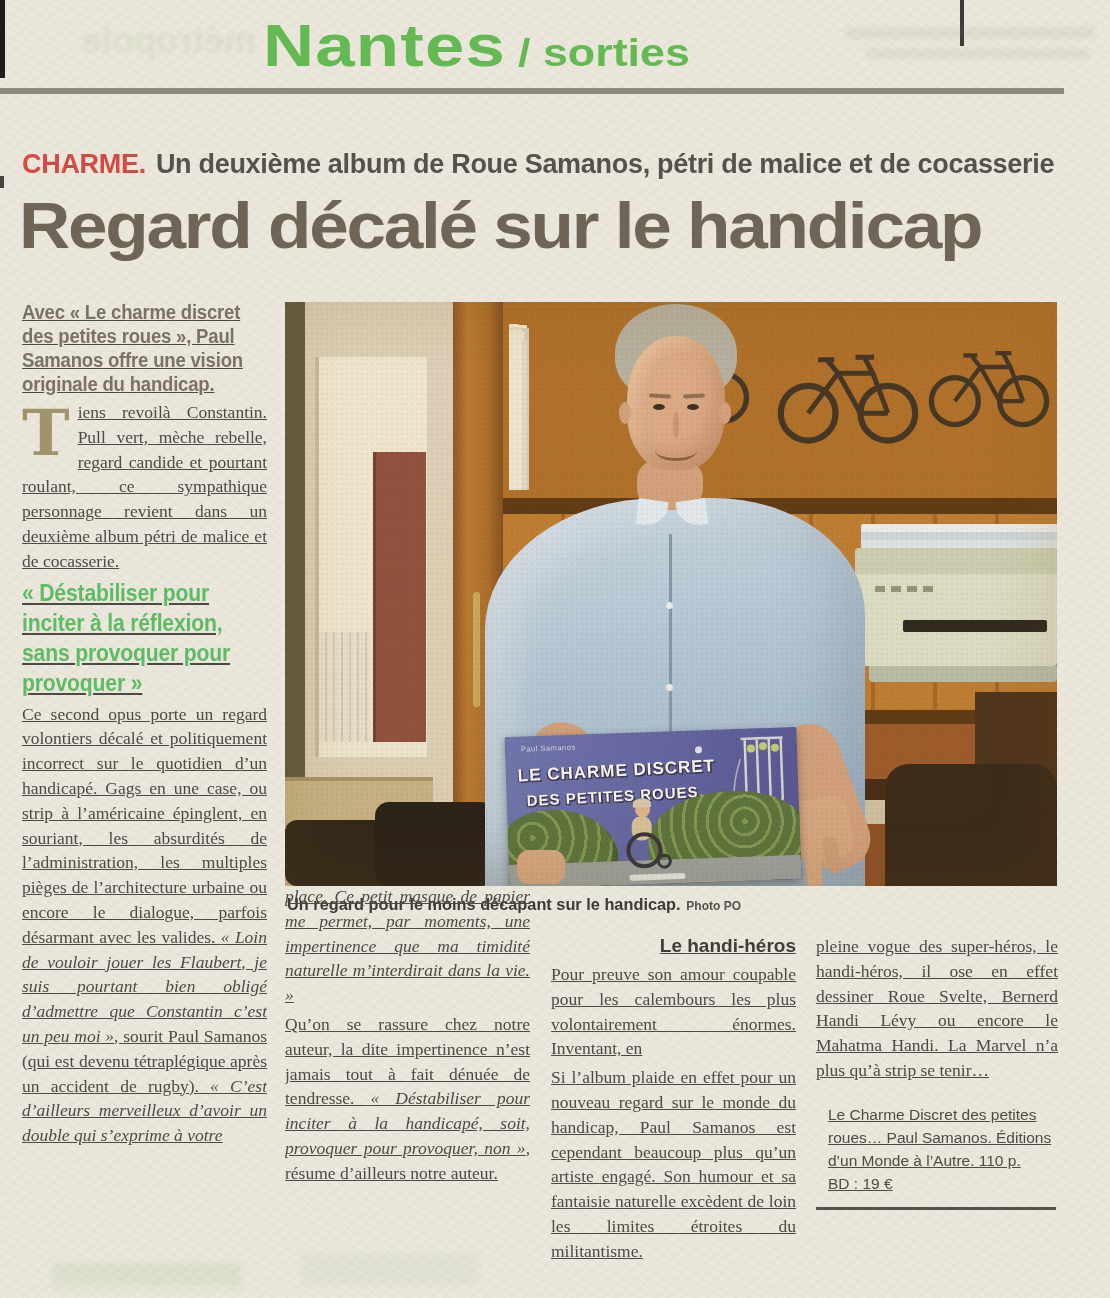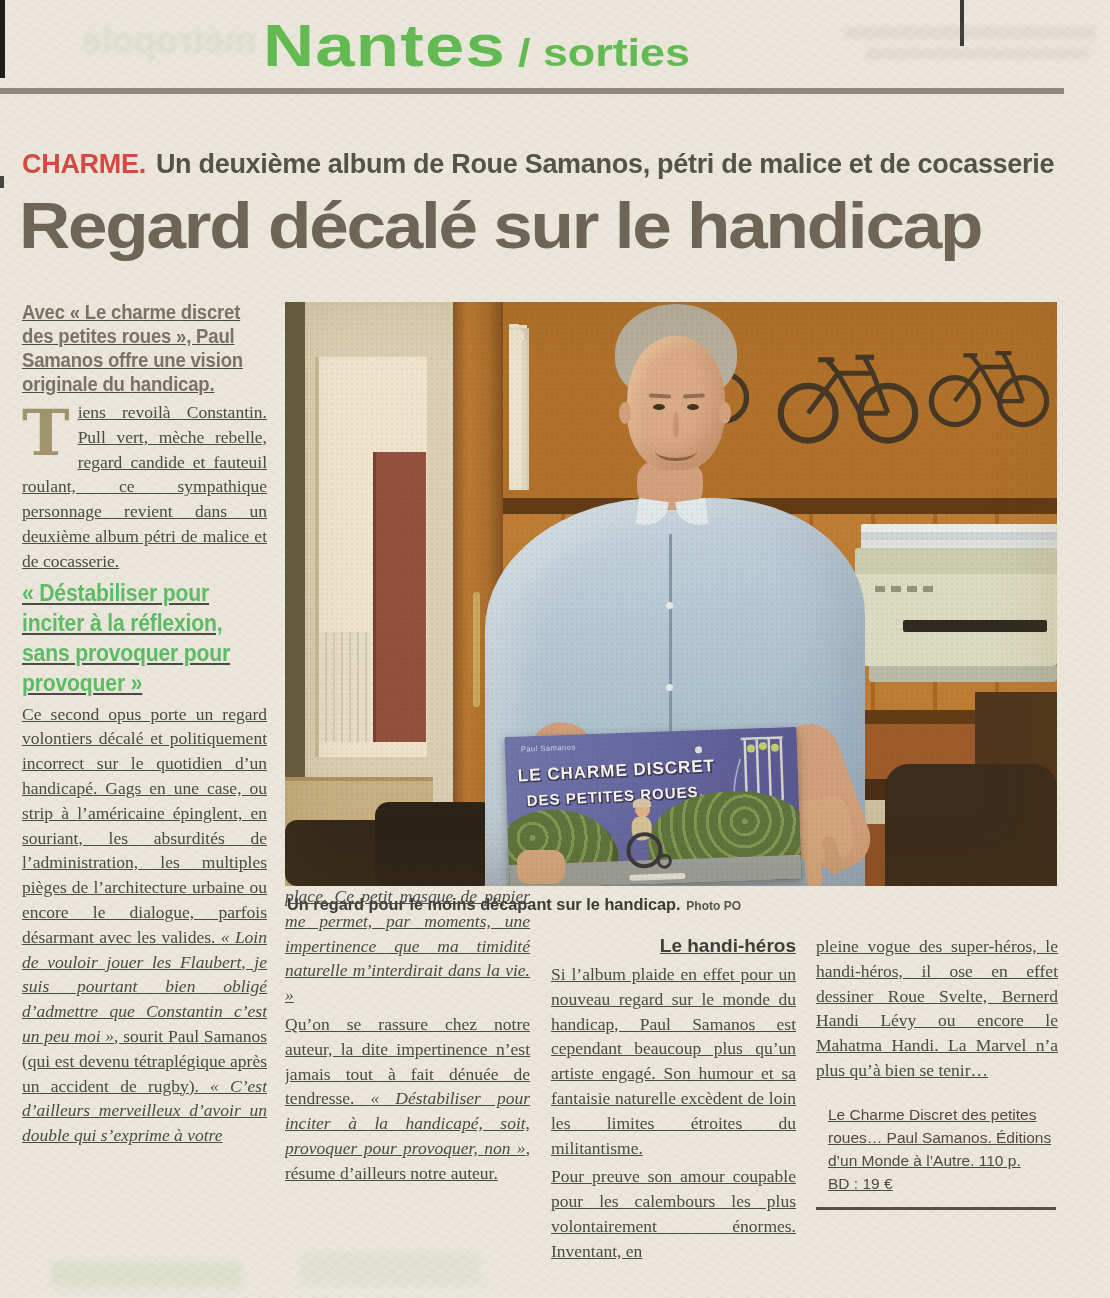--- a/index.html
+++ b/index.html
@@ -200,21 +200,21 @@
   </div>
   <div class="abs rule-top"></div>
 
   <div class="abs kicker">
     <span class="livre">CHARME.</span><span>Un deuxième album de Roue Samanos, pétri de malice et de cocasserie</span>
   </div>
   <div class="abs headline">Regard décalé sur le handicap</div>
 
   <div class="col col1">
     <p class="standfirst">Avec « Le charme discret des petites roues », Paul Samanos offre une vision originale du handicap.</p>
-    <p><span class="dropcap">T</span><span>iens revoilà Constantin. Pull vert, mèche rebelle, regard candide et fauteuil roulant, ce sympathique personnage revient dans un deuxième album pétri de malice et de cocasserie.</span></p>
+    <p><span class="dropcap">T</span><span>iens revoilà Constantin. Pull vert, mèche rebelle, regard candide et pourtant roulant, ce sympathique personnage revient dans un deuxième album pétri de malice et de cocasserie.</span></p>
     <p class="pullquote">« Déstabiliser pour
 inciter à la réflexion,
 sans provoquer pour
 provoquer »</p>
     <p><span>Ce second opus porte un regard volontiers décalé et politiquement incorrect sur le quotidien d’un handicapé. Gags en une case, ou strip à l’américaine épinglent, en souriant, les absurdités de l’administration, les multiples pièges de l’architecture urbaine ou encore le dialogue, parfois désarmant avec les valides. </span><span class="it">« Loin de vouloir jouer les Flaubert, je suis pourtant bien obligé d’admettre que Constantin c’est un peu moi »</span><span>, sourit Paul Samanos (qui est devenu tétraplégique après un accident de rugby). </span><span class="it">« C’est d’ailleurs merveilleux d’avoir un double qui s’exprime à votre</span></p>
   </div>
 
   <div class="abs photo">
     <div class="left-dark"></div>
     <div class="corridor"></div>
@@ -357,25 +357,25 @@
     <span>Un regard pour le moins décapant sur le handicap.</span><span class="credit">Photo PO</span>
   </div>
 
   <div class="col col2">
     <p><span class="it">place. Ce petit masque de papier me permet, par moments, une impertinence que ma timidité naturelle m’interdirait dans la vie. »</span></p>
     <p><span>Qu’on se rassure chez notre auteur, la dite impertinence n’est jamais tout à fait dénuée de tendresse. </span><span class="it">« Déstabiliser pour inciter à la handicapé, soit, provoquer pour provoquer, non »</span><span>, résume d’ailleurs notre auteur.</span></p>
   </div>
 
   <div class="col col3">
     <p class="subhead">Le handi-héros</p>
+    <p>Pour preuve son amour coupable pour les calembours les plus volontairement énormes. Inventant, en</p>
     <p>Si l’album plaide en effet pour un nouveau regard sur le monde du handicap, Paul Samanos est cependant beaucoup plus qu’un artiste engagé. Son humour et sa fantaisie naturelle excèdent de loin les limites étroites du militantisme.</p>
-    <p>Pour preuve son amour coupable pour les calembours les plus volontairement énormes. Inventant, en</p>
   </div>
 
   <div class="col col4">
-    <p>pleine vogue des super-héros, le handi-héros, il ose en effet dessiner Roue Svelte, Bernerd Handi Lévy ou encore le Mahatma Handi. La Marvel n’a plus qu’à bien se tenir…</p>
+    <p>pleine vogue des super-héros, le handi-héros, il ose en effet dessiner Roue Svelte, Bernerd Handi Lévy ou encore le Mahatma Handi. La Marvel n’a plus qu’à strip se tenir…</p>
     <div class="bookbox">
       <span>Le Charme Discret des petites roues… Paul Samanos. Éditions d’un Monde à l’Autre. 110 p.</span>
       <span class="price">BD : 19 €</span>
     </div>
   </div>
 
 </div>
 
 </body></html>

